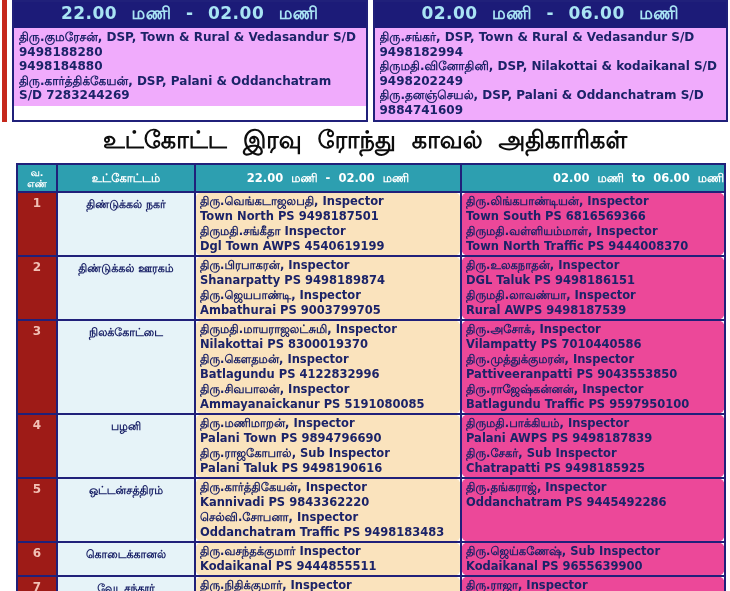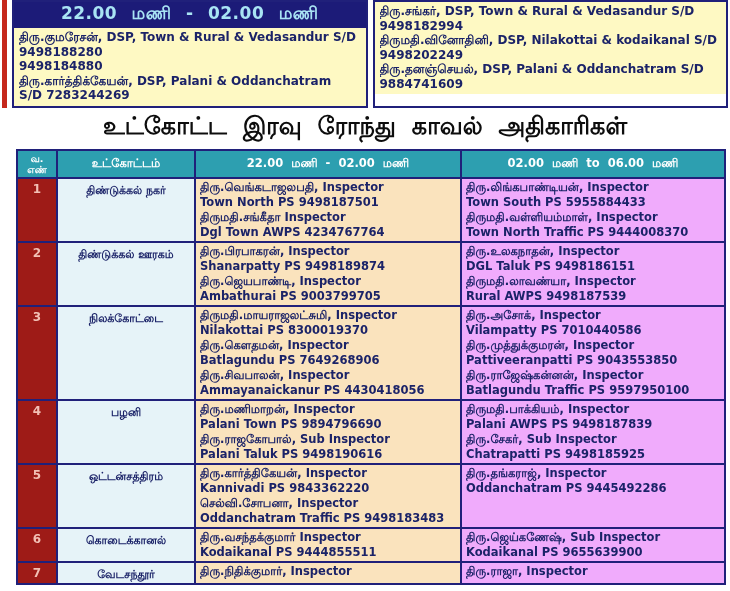--- a/index.html
+++ b/index.html
@@ -11,50 +11,50 @@
 
   
   .top-section{display:flex;gap:5px;padding:0 2px;align-items:stretch;}
   .red-strip{flex:none;width:5px;background:#c5281c;}
   .roster-col{flex:1;border:2px solid #20207a;min-width:0;}
   .roster-header{
     background:#1c1b78;color:#a9e4f4;font-weight:bold;font-size:17px;
     text-align:center;padding:1px 0 3px;letter-spacing:.5px;word-spacing:8px;
   }
   .roster-body{
-    background:#fef9c3;color:#1b2368;font-weight:bold;font-size:12px;
+    background:#f0abfc;color:#1b2368;font-weight:bold;font-size:12px;
     line-height:14.5px;padding:2px 5px 3px;
   }
   .roster-line{white-space:nowrap;overflow:hidden;}
 
   
   .title{
     font-family:"Liberation Serif", serif;font-weight:bold;font-size:24px;
     color:#0d0d0d;text-align:center;margin:5px 0 6px;word-spacing:10px;
   }
 
   
   .duty-table{border-collapse:collapse;margin-left:16px;width:700px;table-layout:fixed;}
   .duty-table th,.duty-table td{border:2px solid #20207a;}
   .duty-table thead th{background:#2d9fb0;color:#ffffff;font-weight:bold;padding:2px 0;}
   .th-num{width:38px;font-size:9.5px;line-height:11px;}
   .th-sub{width:136px;font-size:11.5px;}
   .th-s1{width:264px;font-size:11.5px;word-spacing:4px;}
-  .th-s2{width:262px;font-size:11.5px;word-spacing:4px;}
+  .th-s2{width:262px;font-size:11.5px;word-spacing:4px;text-align:right;}
   .cell-num{
     background:#9e1b17;color:#f2c0b5;font-weight:bold;font-size:12px;
     text-align:center;vertical-align:top;padding-top:3px;
   }
   .cell-sub{
     background:#e6f3f8;color:#1b2368;font-weight:bold;font-size:11px;
     text-align:center;vertical-align:top;padding-top:5px;
   }
   .cell-s1{background:#fae3bd;}
-  .cell-s2{background:#f0abfc;}
-  .cell-s1,.cell-s2{vertical-align:top;padding:1px 4px;}
+  .cell-s2{background:#ec4899;}
+  .cell-s1,.cell-s2{vertical-align:top;padding:1px 4px;border-radius:8px;}
   .officer-line{
     color:#1b2368;font-weight:bold;font-size:11.5px;line-height:15px;
     white-space:nowrap;overflow:hidden;
   }
 </style>
 </head>
 <body>
 
 <div class="page">
 
@@ -64,20 +64,21 @@
       <div class="roster-header">22.00 மணி - 02.00 மணி</div>
       <div class="roster-body">
           <div class="roster-line">திரு.குமரேசன், DSP, Town &amp; Rural &amp; Vedasandur S/D</div>
           <div class="roster-line">9498188280</div>
           <div class="roster-line">9498184880</div>
           <div class="roster-line">திரு.கார்த்திக்கேயன், DSP, Palani &amp; Oddanchatram</div>
           <div class="roster-line">S/D 7283244269</div>
         </div>
     </div>
     <div class="roster-col">
+      <div class="roster-header">02.00 மணி - 06.00 மணி</div>
       <div class="roster-body">
           <div class="roster-line">திரு.சங்கர், DSP, Town &amp; Rural &amp; Vedasandur S/D</div>
           <div class="roster-line">9498182994</div>
           <div class="roster-line">திருமதி.வினோதினி, DSP, Nilakottai &amp; kodaikanal S/D</div>
           <div class="roster-line">9498202249</div>
           <div class="roster-line">திரு.தனஞ்செயல், DSP, Palani &amp; Oddanchatram S/D</div>
           <div class="roster-line">9884741609</div>
         </div>
     </div>
   </div>
@@ -97,25 +98,25 @@
       </tr>
     </thead>
     <tbody>
         <tr>
           <td class="cell-num">1</td>
           <td class="cell-sub">திண்டுக்கல் நகர்</td>
           <td class="cell-s1">
             <div class="officer-line">திரு.வெங்கடாஜலபதி,   Inspector</div>
             <div class="officer-line">Town North PS 9498187501</div>
             <div class="officer-line">திருமதி.சங்கீதா   Inspector</div>
-            <div class="officer-line">Dgl Town AWPS 4234767764</div>
+            <div class="officer-line">Dgl Town AWPS 4540619199</div>
           </td>
           <td class="cell-s2">
             <div class="officer-line">திரு.லிங்கபாண்டியன்,   Inspector</div>
-            <div class="officer-line">Town South PS 5955884433</div>
+            <div class="officer-line">Town South PS 6816569366</div>
             <div class="officer-line">திருமதி.வள்ளியம்மாள்,   Inspector</div>
             <div class="officer-line">Town North Traffic PS 9444008370</div>
           </td>
         </tr>
         <tr>
           <td class="cell-num">2</td>
           <td class="cell-sub">திண்டுக்கல் ஊரகம்</td>
           <td class="cell-s1">
             <div class="officer-line">திரு.பிரபாகரன்,   Inspector</div>
             <div class="officer-line">Shanarpatty PS 9498189874</div>
@@ -129,23 +130,23 @@
             <div class="officer-line">Rural AWPS 9498187539</div>
           </td>
         </tr>
         <tr>
           <td class="cell-num">3</td>
           <td class="cell-sub">நிலக்கோட்டை</td>
           <td class="cell-s1">
             <div class="officer-line">திருமதி.மாயராஜலட்சுமி,   Inspector</div>
             <div class="officer-line">Nilakottai PS 8300019370</div>
             <div class="officer-line">திரு.கௌதமன், Inspector</div>
-            <div class="officer-line">Batlagundu PS 7649268906</div>
+            <div class="officer-line">Batlagundu PS 4122832996</div>
             <div class="officer-line">திரு.சிவபாலன்,   Inspector</div>
-            <div class="officer-line">Ammayanaickanur PS 4430418056</div>
+            <div class="officer-line">Ammayanaickanur PS 5191080085</div>
           </td>
           <td class="cell-s2">
             <div class="officer-line">திரு.அசோக்,  Inspector</div>
             <div class="officer-line">Vilampatty PS 7010440586</div>
             <div class="officer-line">திரு.முத்துக்குமரன்,   Inspector</div>
             <div class="officer-line">Pattiveeranpatti PS 9043553850</div>
             <div class="officer-line">திரு.ராஜேஷ்கன்னன்,   Inspector</div>
             <div class="officer-line">Batlagundu Traffic PS 9597950100</div>
           </td>
         </tr>

